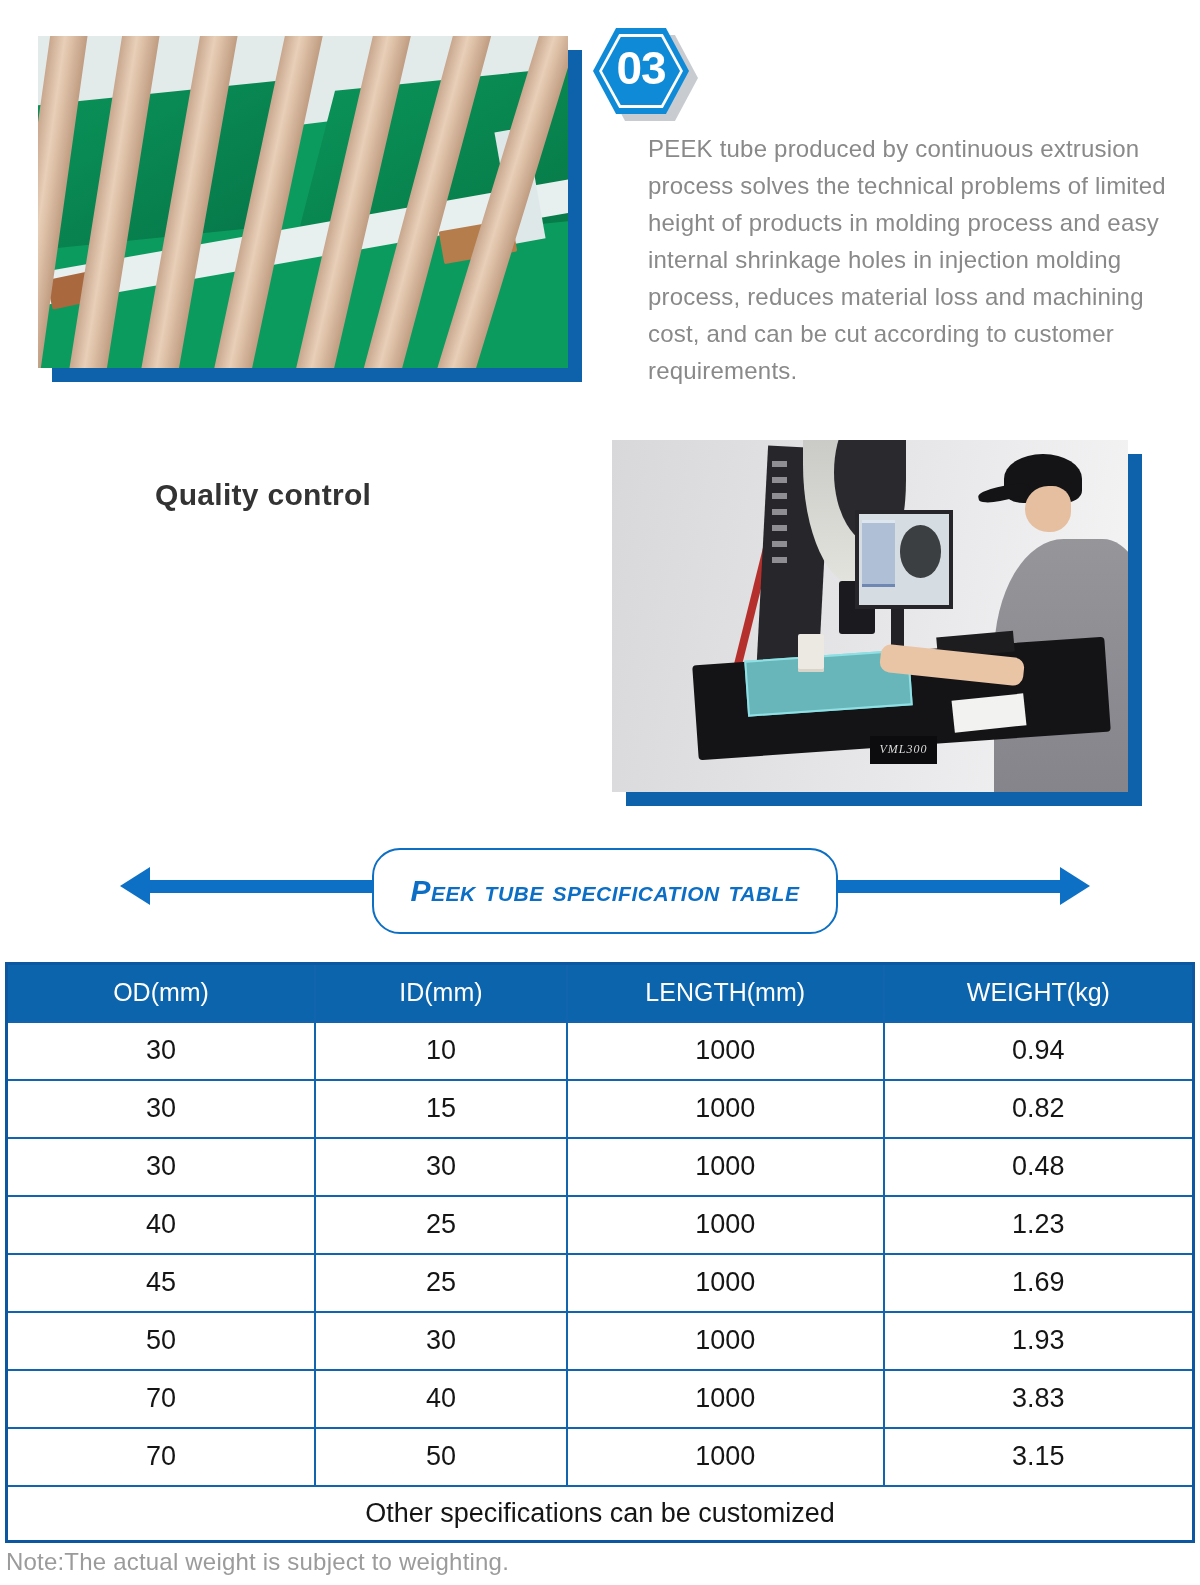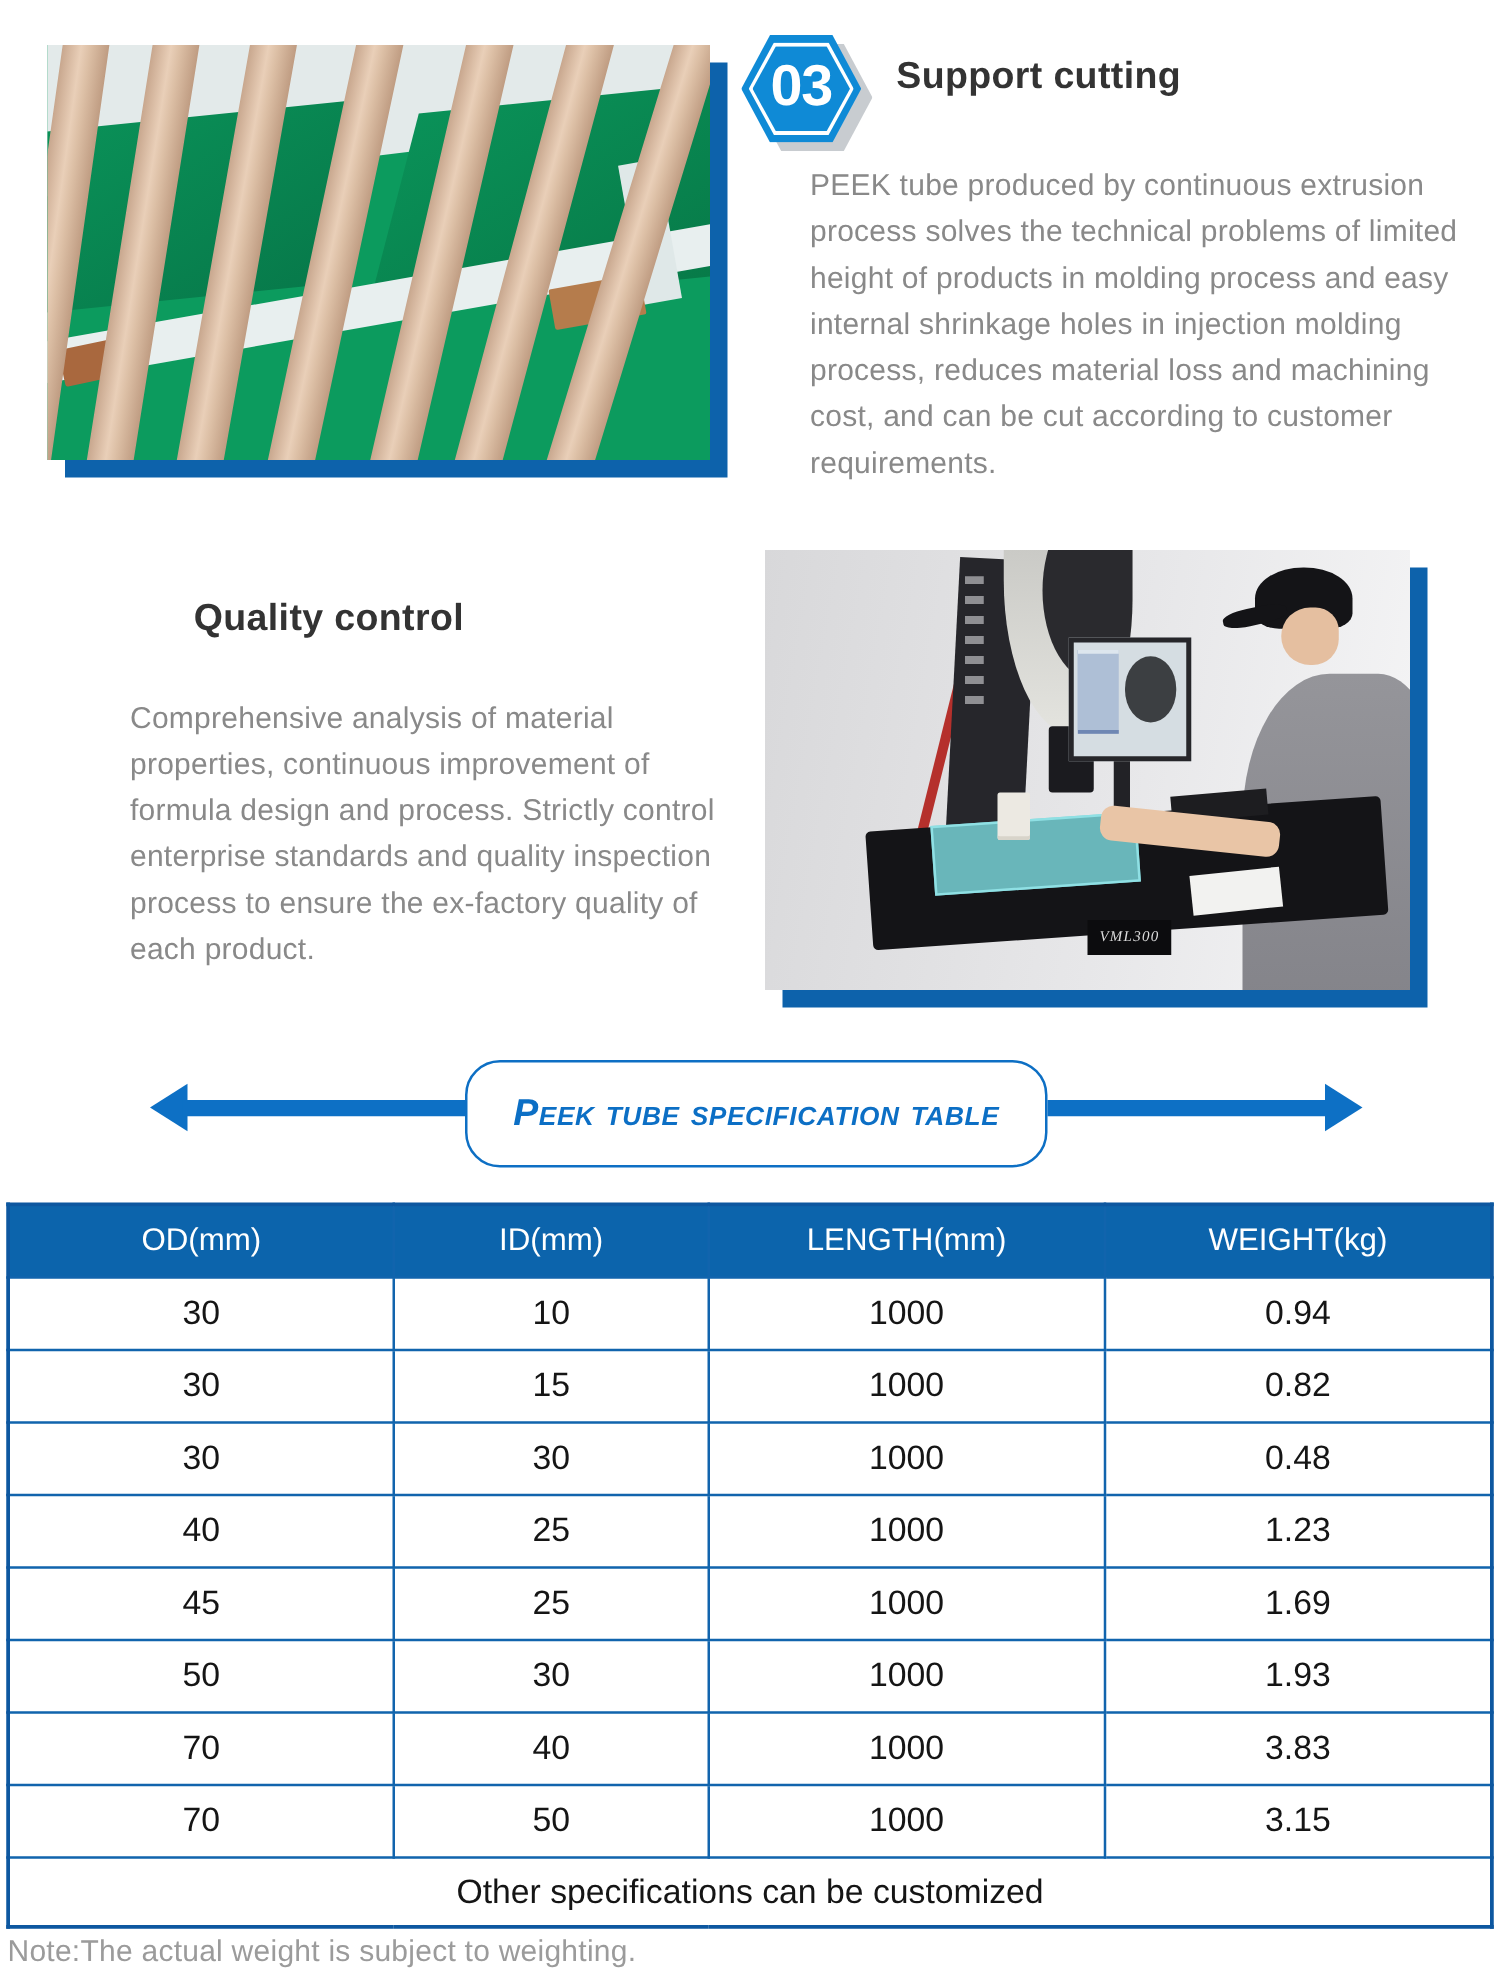--- a/index.html
+++ b/index.html
@@ -114,25 +114,23 @@
     <div class="p1-tube" style="left:85%; transform:rotate(17deg);"></div>
   </div>
 
   <div class="badge" style="left:593px; top:28px;">
     <div class="hex hex-shadow"></div>
     <div class="hex hex-main"></div>
     <div class="hex hex-ring"></div>
     <div class="hex hex-core"></div>
     <span class="badge-num">03</span>
   </div>
-  <h2 class="sec-title" style="left:717px; top:44px;">Support cutting</h2>
   <p class="sec-body" style="left:648px; top:130px; width:522px;">PEEK tube produced by continuous extrusion process solves the technical problems of limited height of products in molding process and easy internal shrinkage holes in injection molding process, reduces material loss and machining cost, and can be cut according to customer requirements.</p>
 
   <h2 class="sec-title" style="left:155px; top:478px;">Quality control</h2>
-  <p class="sec-body" style="left:104px; top:556px; width:500px;">Comprehensive analysis of material properties, continuous improvement of formula design and process. Strictly control enterprise standards and quality inspection process to ensure the ex-factory quality of each product.</p>
 
   <div class="photo photo-qc">
     <div class="p2-cable"></div>
     <div class="p2-pillar"></div>
     <div class="p2-ticks"></div>
     <div class="p2-head">
       <div class="p2-head-dark"></div>
     </div>
     <div class="p2-lens"></div>
     <div class="p2-monitor">

